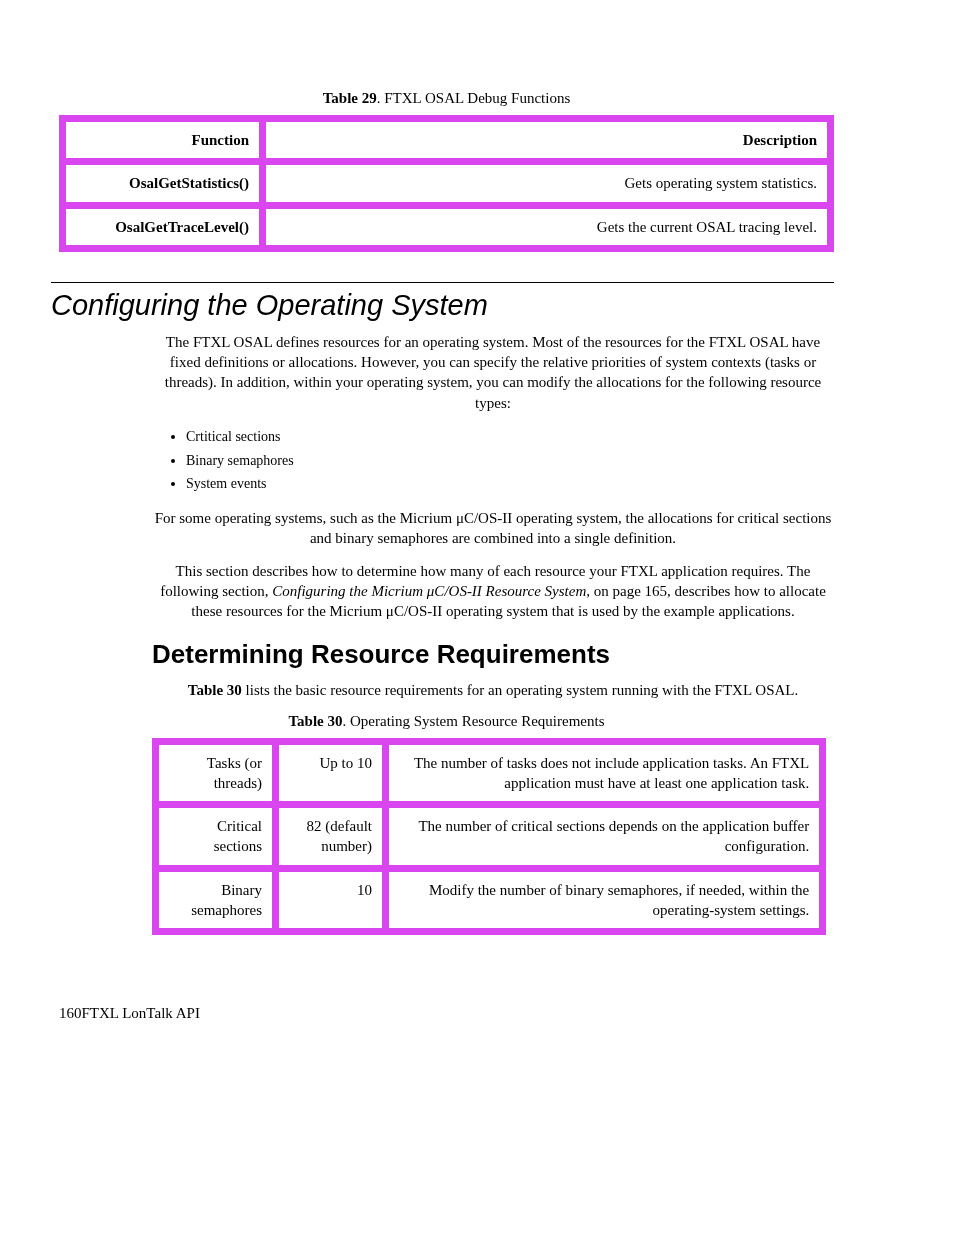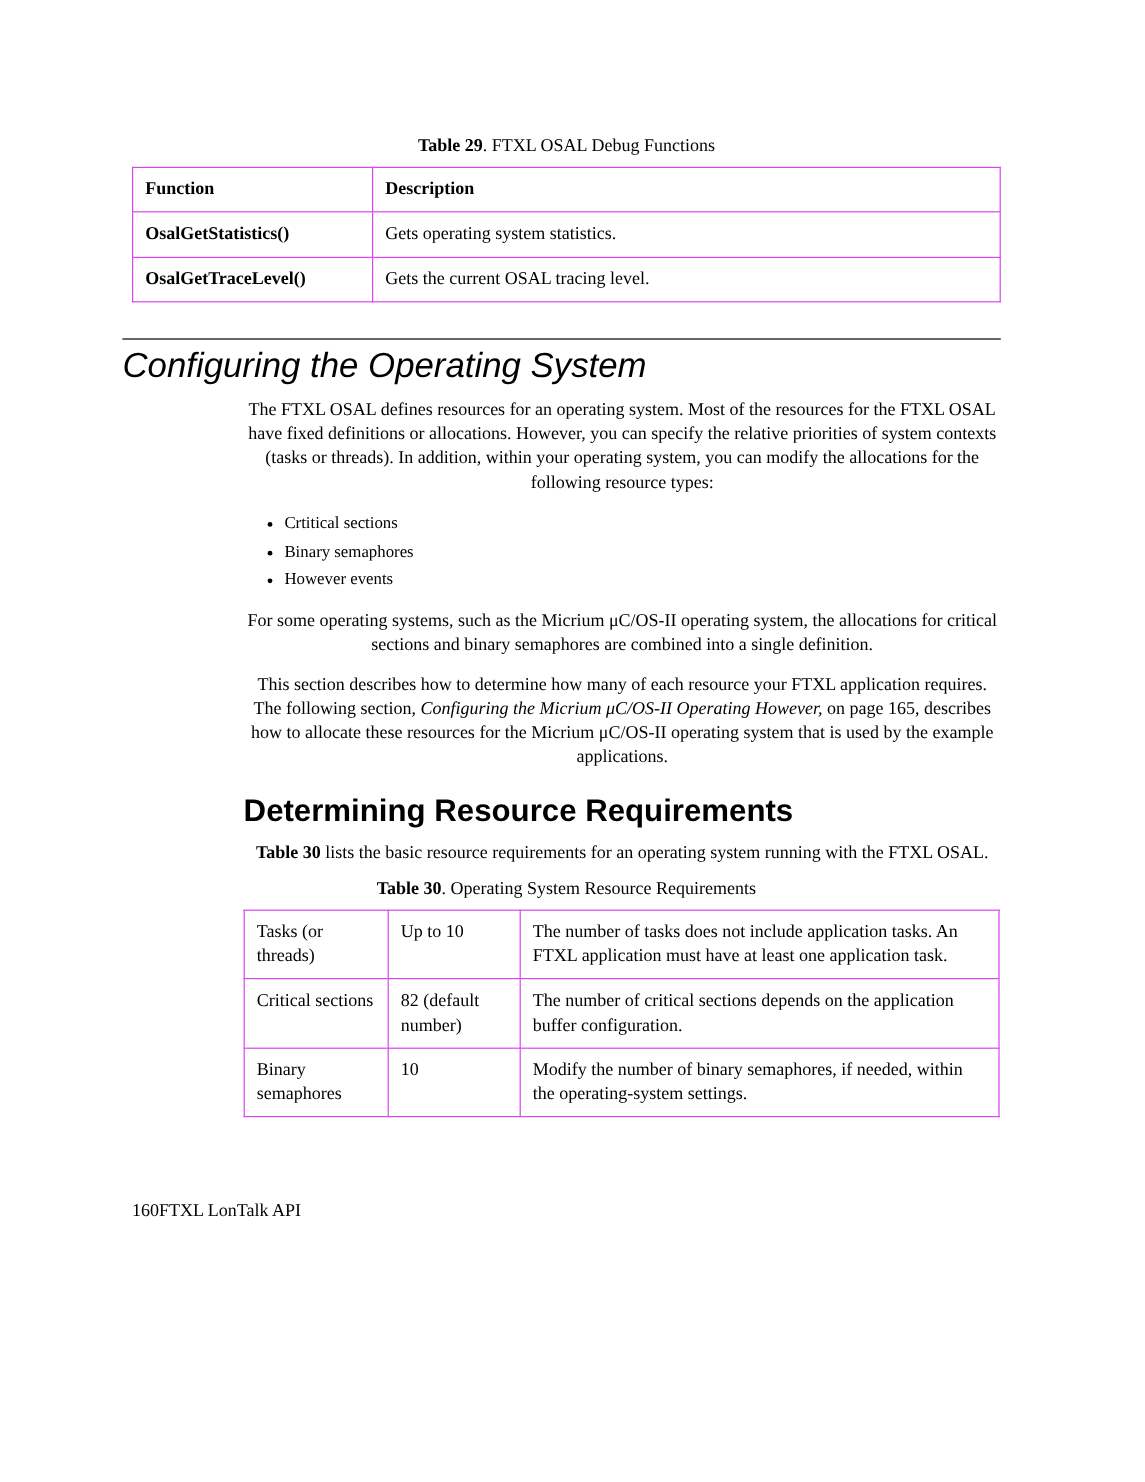--- a/index.html
+++ b/index.html
@@ -5,39 +5,38 @@
     * { box-sizing: border-box; margin: 0; padding: 0; }
     body {
       background: #fff;
       font-family: "Century Schoolbook", Georgia, serif;
       color: #000;
       width: 954px;
       margin: 0 auto;
       padding: 90px 0 0 0;
     }
     .page {
-      padding: 0 120px 50px 110px;
-      margin-top: 24px;
+      padding: 0 120px 50px 59px;
     }
     .tbl-caption {
       text-align: center;
       font-size: 15px;
       margin-bottom: 8px;
     }
     .tbl-caption .bold { font-weight: bold; }
     table.tbl {
       border-collapse: collapse;
       width: 100%;
       font-size: 15px;
       margin-bottom: 30px;
     }
     table.tbl th, table.tbl td {
-      border: 1px solid #d946ef;
+      border: 7px solid #d946ef;
       padding: 8px 10px;
-      text-align: left;
+      text-align: right;
       vertical-align: top;
       line-height: 1.35;
     }
     table.tbl th { font-weight: bold; }
     .tbl29 td:first-child, .tbl29 th:first-child { width: 200px; font-weight: bold; }
     .tbl29 th:first-child { font-weight: bold; }
     .tbl30 th:nth-child(1), .tbl30 td:nth-child(1) { width: 120px; }
     .tbl30 th:nth-child(2), .tbl30 td:nth-child(2) { width: 110px; }
     .tbl30 th { font-weight: bold; }
     h2.section {
@@ -105,25 +104,25 @@
   </tbody>
     </table>
 
   <h2 class="section">Configuring the Operating System</h2>
 
   <div class="body-text">
     <p class="para">The FTXL OSAL defines resources for an operating system.  Most of the resources for the FTXL OSAL have fixed definitions or allocations.  However, you can specify the relative priorities of system contexts (tasks or threads).  In addition, within your operating system, you can modify the allocations for the following resource types:</p>
     <ul class="bullets">
       <li>Crtitical sections</li>
       <li>Binary semaphores</li>
-      <li>However events</li>
+      <li>System events</li>
     </ul>
     <p class="para">For some operating systems, such as the Micrium μC/OS-II operating system, the allocations for critical sections and binary semaphores are combined into a single definition.</p>
     <p class="para">
-      <span>This section describes how to determine how many of each resource your FTXL application requires.  The following section, </span><span class="italic">Configuring the Micrium μC/OS-II Operating However,</span><span> on page 165, describes how to allocate these resources for the Micrium μC/OS-II operating system that is used by the example applications.</span>
+      <span>This section describes how to determine how many of each resource your FTXL application requires.  The following section, </span><span class="italic">Configuring the Micrium μC/OS-II Resource System,</span><span> on page 165, describes how to allocate these resources for the Micrium μC/OS-II operating system that is used by the example applications.</span>
     </p>
 
     <h3 class="subsection">Determining Resource Requirements</h3>
 
     <p class="para">
       <span class="bold">Table 30</span><span> lists the basic resource requirements for an operating system running with the FTXL OSAL.</span>
     </p>
   </div>
 
   <div class="tbl-caption">

